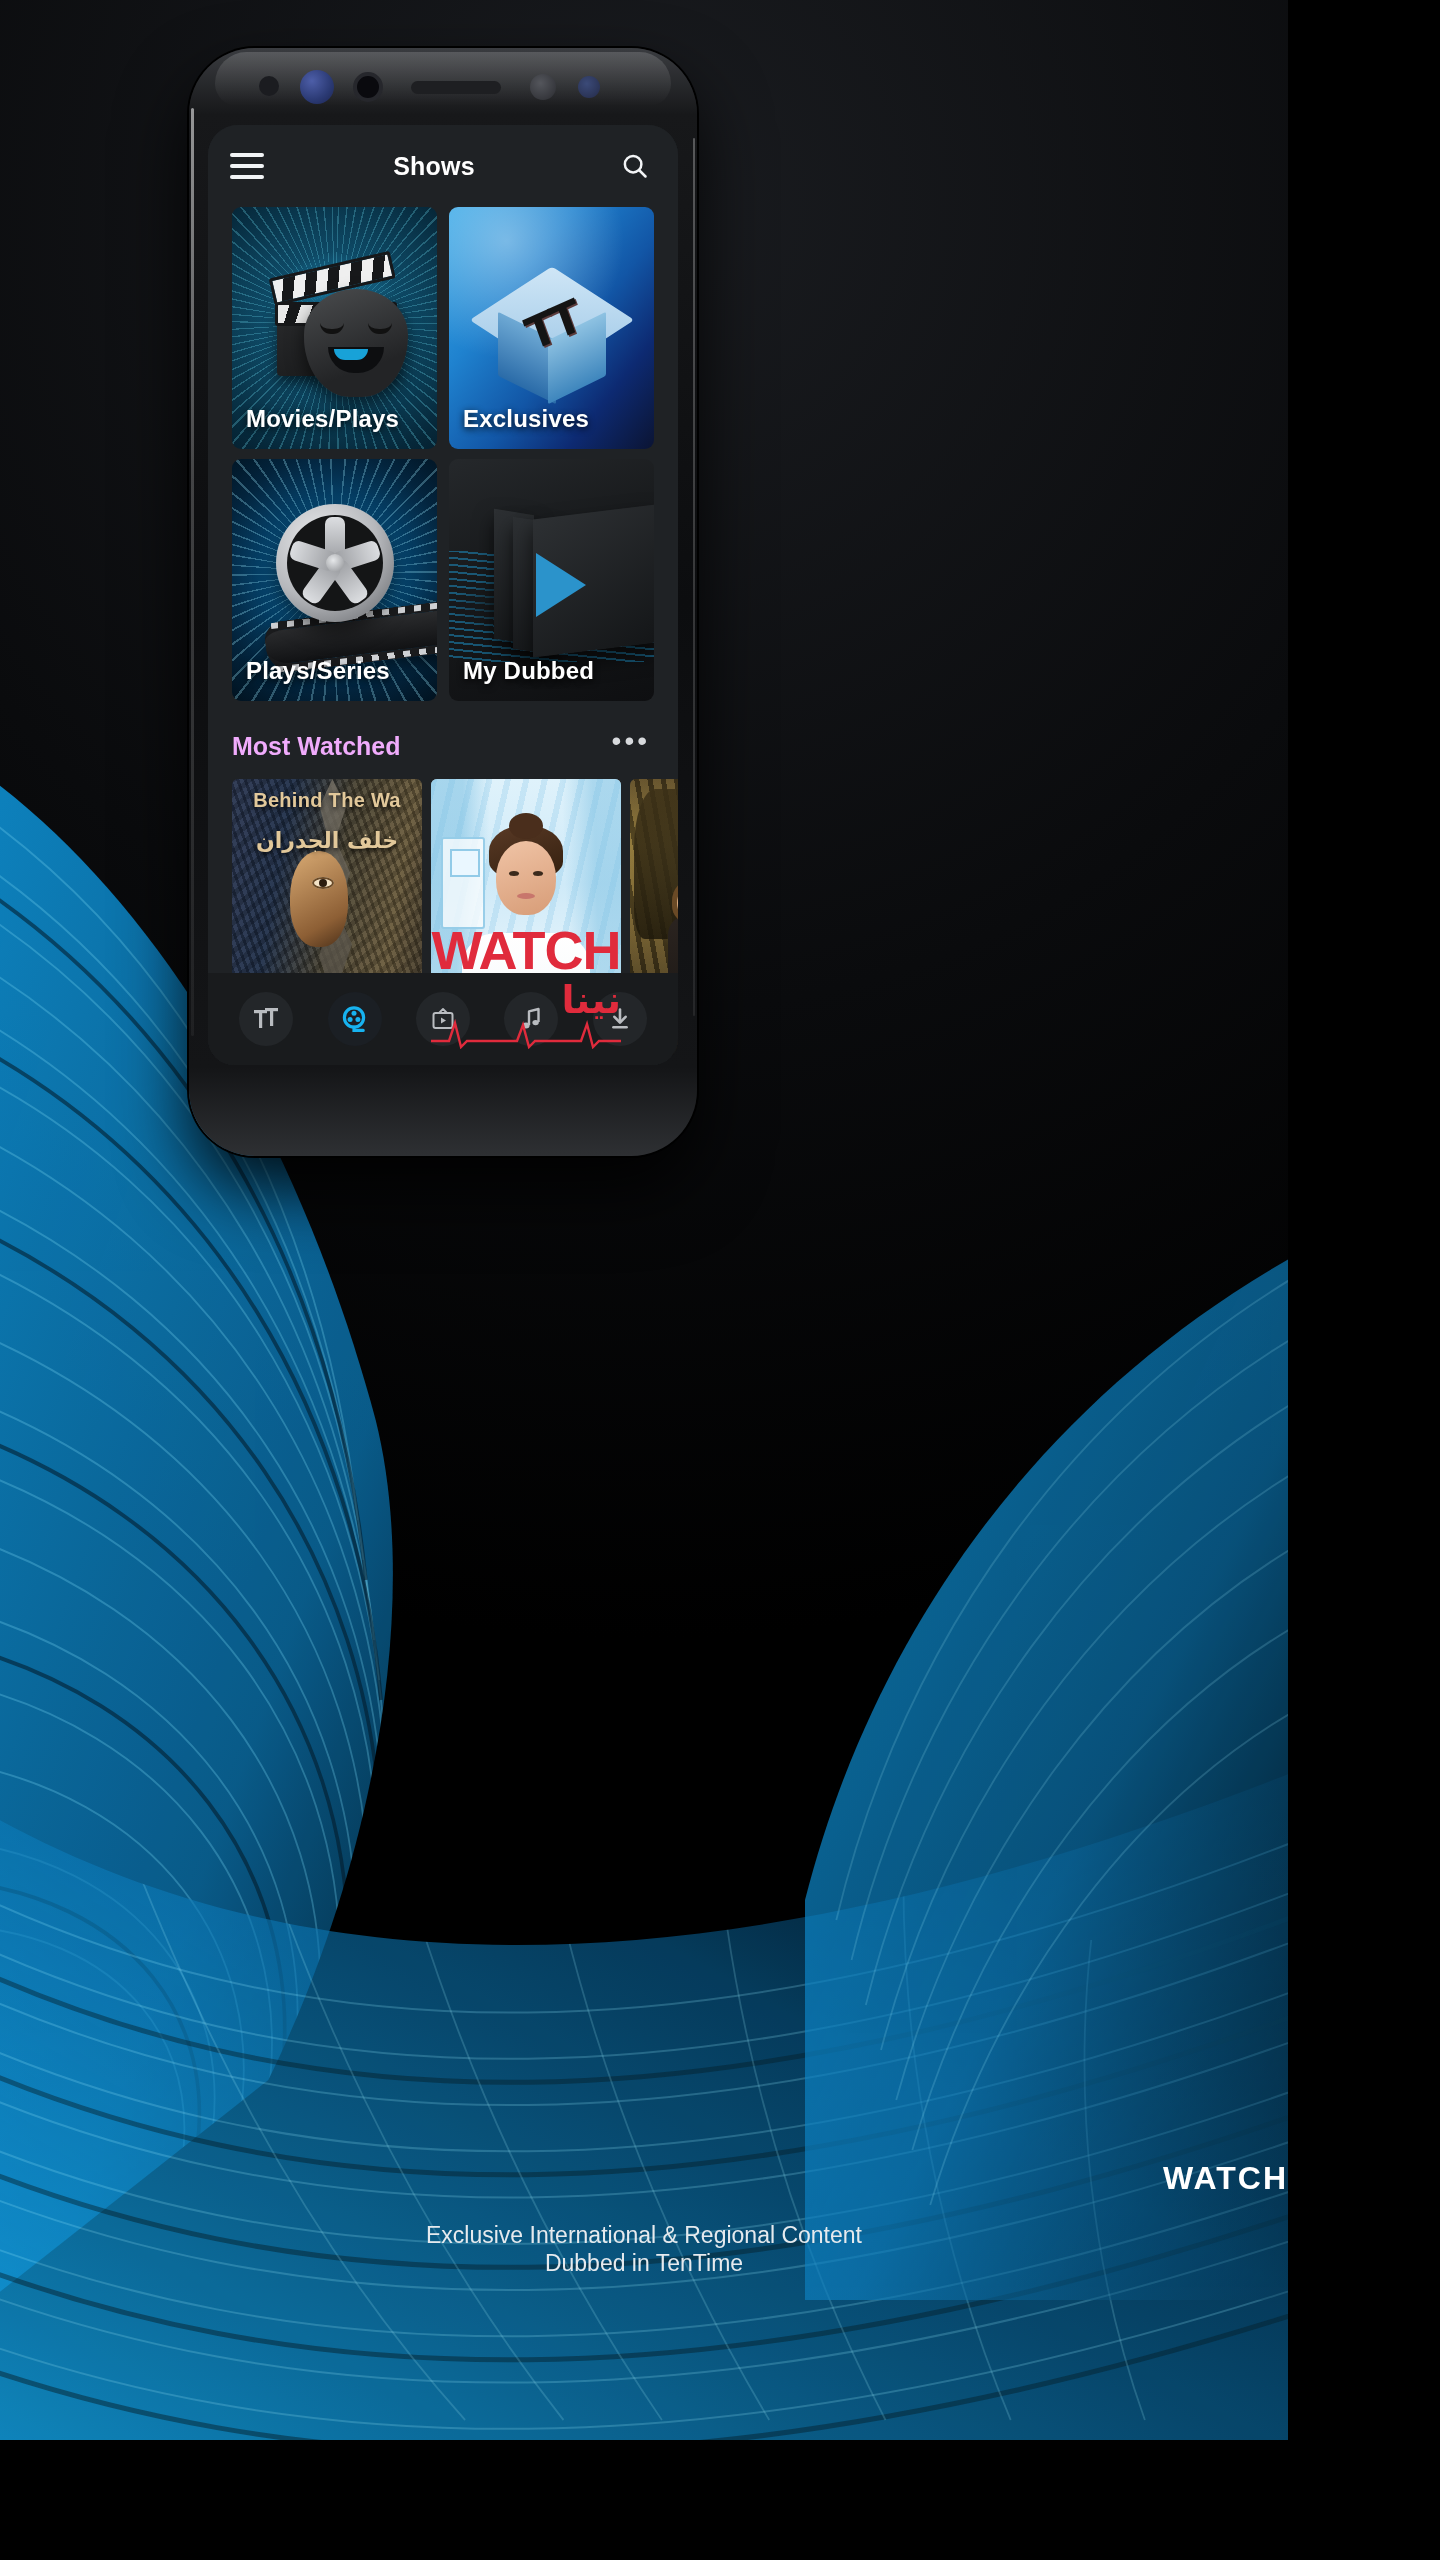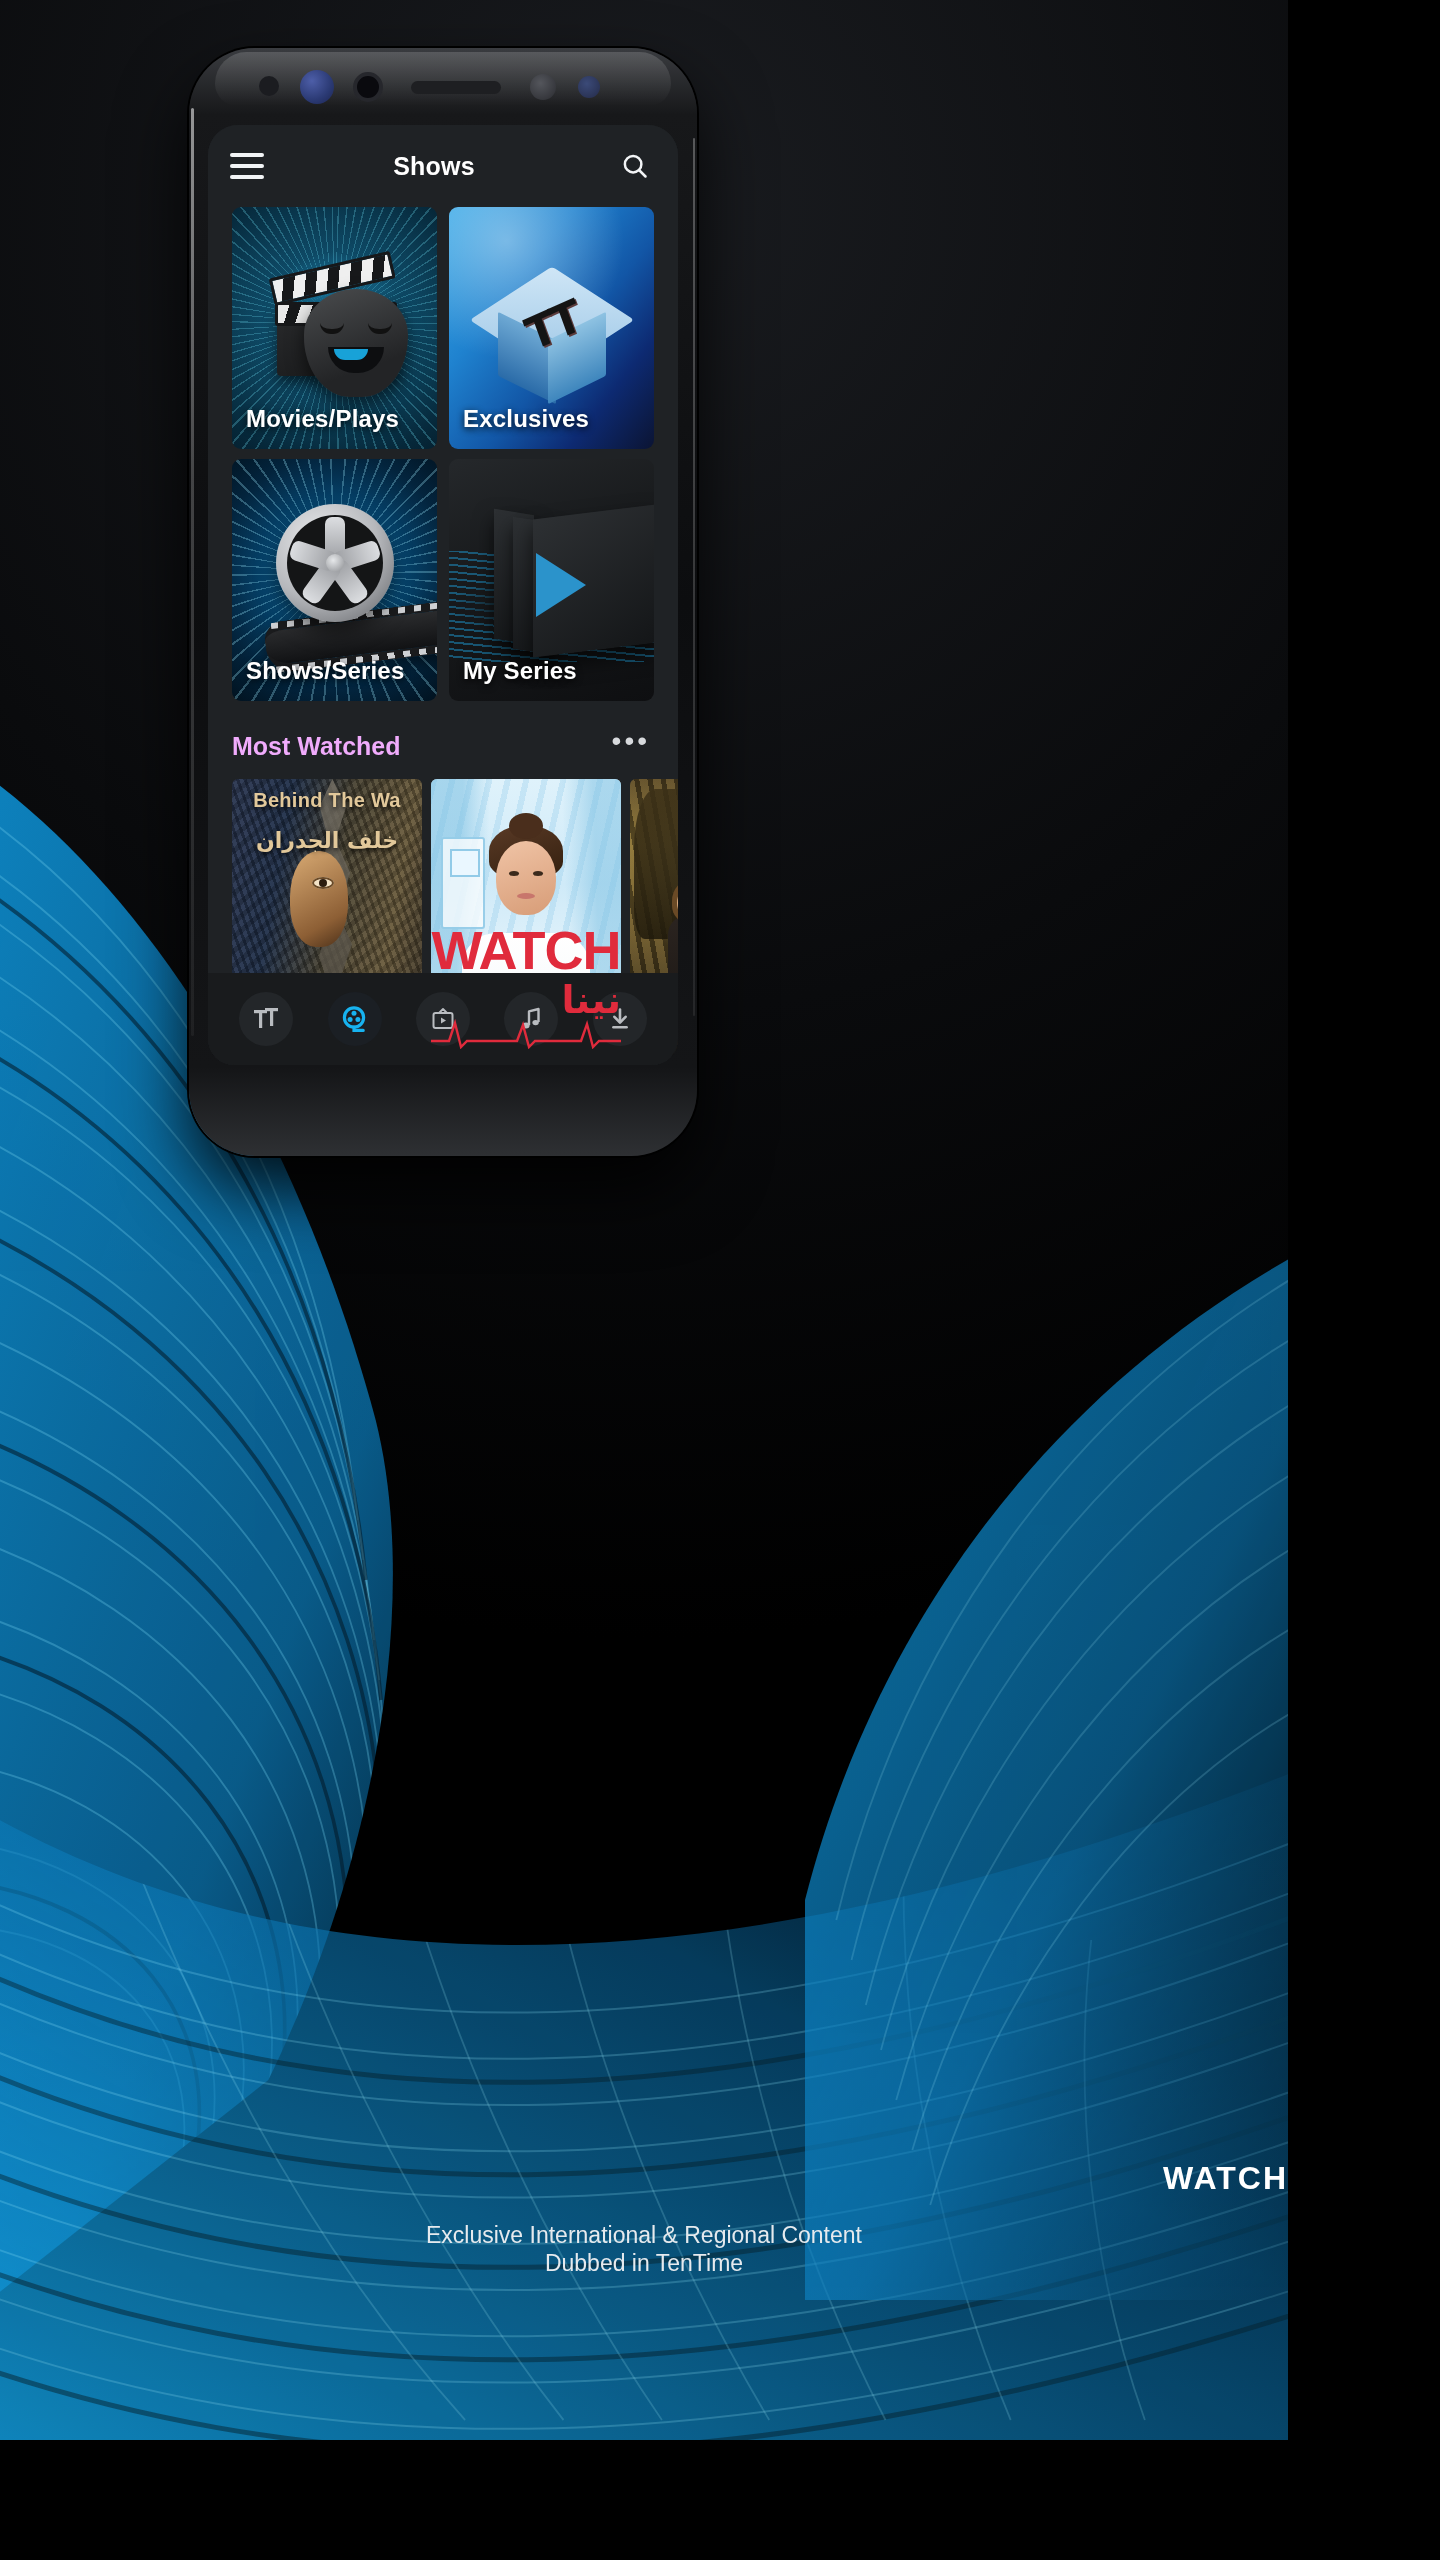--- a/index.html
+++ b/index.html
@@ -450,32 +450,32 @@
             <div class="filmstrip"></div>
             <div class="reel">
               <span class="spoke" style="transform:rotate(0deg)"></span>
               <span class="spoke" style="transform:rotate(72deg)"></span>
               <span class="spoke" style="transform:rotate(144deg)"></span>
               <span class="spoke" style="transform:rotate(216deg)"></span>
               <span class="spoke" style="transform:rotate(288deg)"></span>
               <span class="hub"></span>
             </div>
           </div>
-          <div class="tile-label">Shows/Series</div>
+          <div class="tile-label">Plays/Series</div>
         </div>
 
         <div class="tile">
           <div class="tile-art art-dark">
             <div class="wavebg"></div>
             <div class="panel p1"></div>
               <div class="panel p2"></div>
               <div class="panel p3"></div>
             <div class="playtri"></div>
           </div>
-          <div class="tile-label">My Series</div>
+          <div class="tile-label">My Dubbed</div>
         </div>
       </div>
 
       <div class="section">
         <div class="section-title">Most Watched</div>
         <div class="more-dots">•••</div>
       </div>
 
       <div class="carousel">
 

